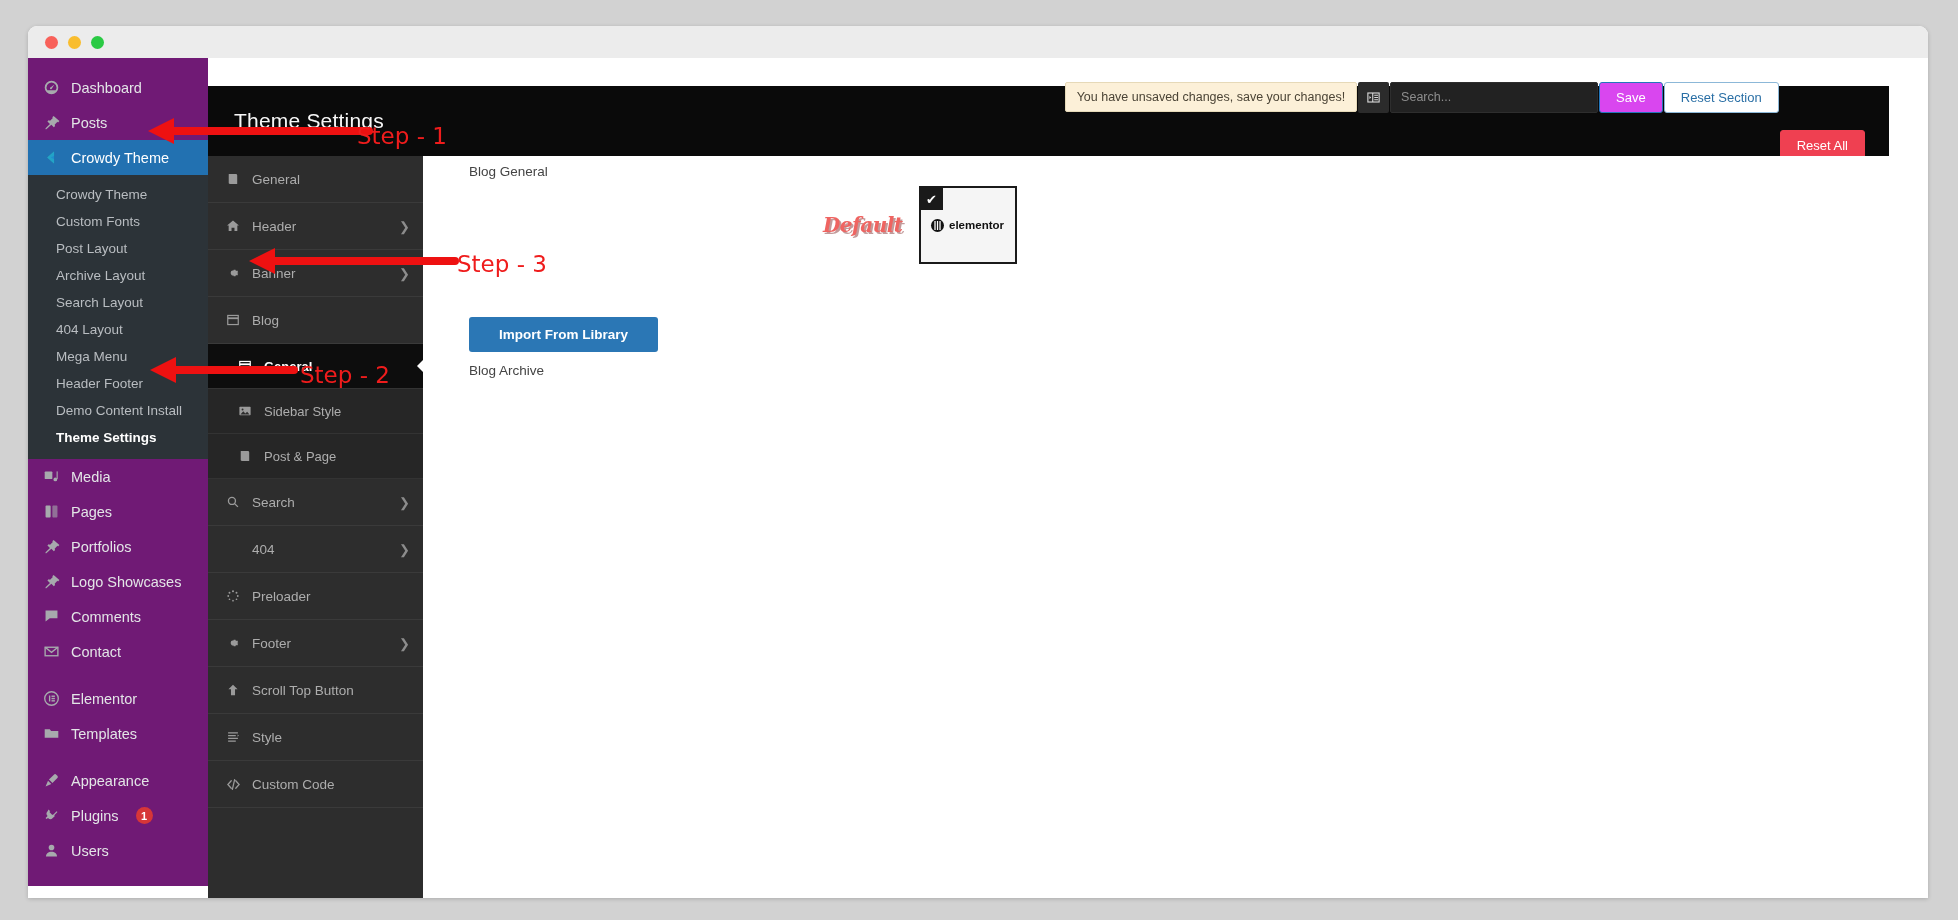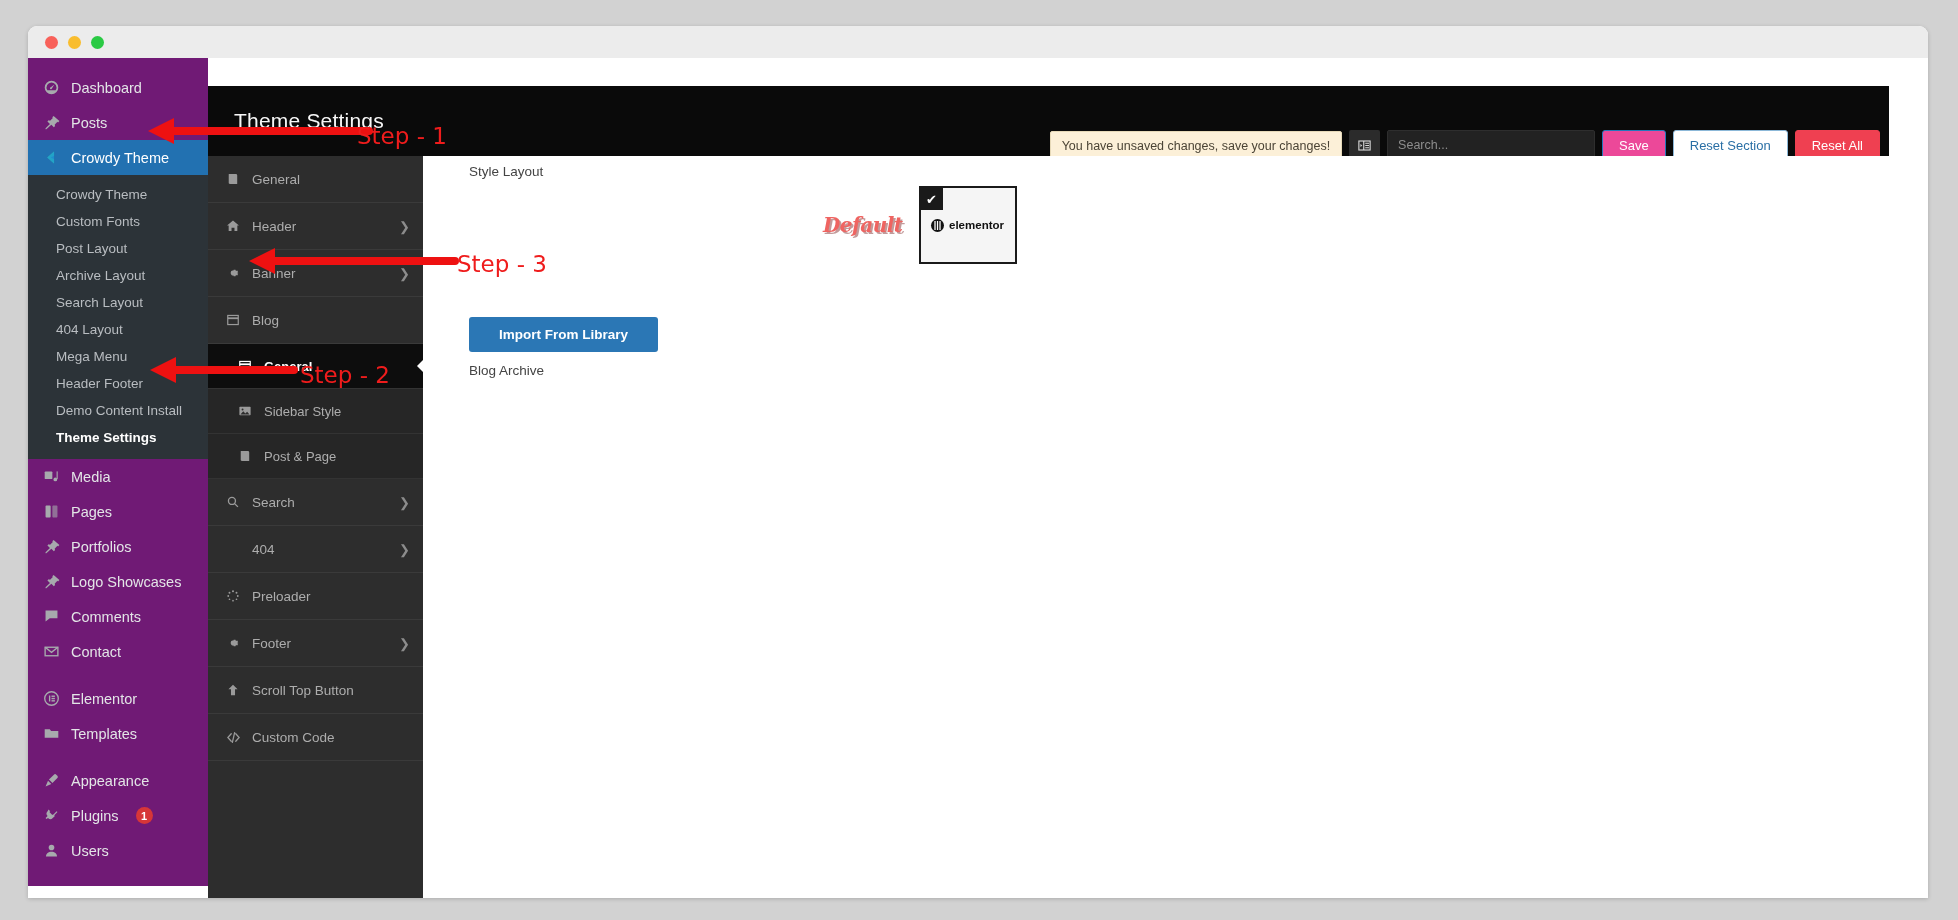--- a/index.html
+++ b/index.html
@@ -83,22 +83,22 @@
     position: absolute; left: 0; top: 28px;
     width: 1681px; height: 70px;
     background: #0a0a0a;
     display: flex; align-items: center;
   }
   #panel-title {
     color: #f7f7f7; font-size: 21px; font-weight: normal;
     padding-left: 26px; letter-spacing: .2px;
   }
   #header-actions {
-    margin-left: auto; display: flex; align-items: flex-end;
-    gap: 7px; padding-right: 9px;
+    margin-left: auto; display: flex; align-items: flex-start;
+    gap: 1px; padding-right: 24px;
   }
   #unsaved-notice {
     background: #fcf0d8; color: #4b4436;
     border: 1px solid #e6d9b8;
     font-size: 12.5px; padding: 7px 11px; border-radius: 2px;
     white-space: nowrap;
   }
   #expand-toggle {
     width: 31px; height: 31px; background: #2b2b2b;
     display:flex; align-items:center; justify-content:center;
@@ -111,21 +111,21 @@
     border-radius: 2px; outline: none;
     font-family: "Liberation Sans", sans-serif;
   }
   #panel-search::placeholder { color: #8d8d8d; }
   .hbtn {
     height: 31px; padding: 0 16px; font-size: 13px;
     border-radius: 3px; cursor: pointer; border: 1px solid transparent;
     display:flex; align-items:center; justify-content:center;
     font-family: "Liberation Sans", sans-serif;
   }
-  #save-btn { background: #ec4899; color: #fff; border-color:#2376bb; min-width: 60px; }
+  #save-btn { background: #d946ef; color: #fff; border-color:#2376bb; min-width: 60px; }
   #reset-section-btn { background: #ffffff; color: #2a6fa5; border-color:#8cb8d8; }
   #reset-all-btn { background: #ef4051; color:#ffffff; border-color:#ef4051;margin-top:48px; }
 
   
   #panel-body {
     position: absolute; left: 0; top: 98px;
     width: 1681px; height: 742px;
     background: #0f172a;
   }
   #panel-nav {
@@ -559,34 +559,43 @@
           <div class="nav-item">
             <span class="ico">
               <svg width="14" height="14" viewBox="0 0 20 20" fill="currentColor">
                   <path d="M10 2.5L3.5 9h3.6v8.5h5.8V9h3.6z"></path>
                 </svg>
             </span>
             <span>Scroll Top Button</span>
           </div>
 
 
+          <div class="nav-item">
+            <span class="ico">
+              <svg width="14" height="14" viewBox="0 0 20 20" fill="none" stroke="currentColor" stroke-width="1.7">
+                  <path d="M3 4h14M3 8h11M3 12h14M3 16h11"></path>
+                  <path d="M16.5 6.5L18.5 8l-2 1.5" fill="currentColor" stroke="none"></path>
+                </svg>
+            </span>
+            <span>Style</span>
+          </div>
 
           <div class="nav-item">
             <span class="ico">
               <svg width="15" height="15" viewBox="0 0 20 20" fill="none" stroke="currentColor" stroke-width="1.7" stroke-linecap="round">
                   <path d="M7 5L2.5 10 7 15M13 5l4.5 5-4.5 5M11.5 3.5l-3 13"></path>
                 </svg>
             </span>
             <span>Custom Code</span>
           </div>
         </nav>
 
         <section id="panel-main">
 
-          <div class="field-label" id="blog-layout-label">Style Layout</div>
+          <div class="field-label" id="blog-layout-label">Blog General</div>
 
           <div id="layout-choice">
             <div id="layout-choice-name">Default</div>
 
             <div id="layout-thumb">
               <div id="layout-thumb-check">✔</div>
               <div id="elementor-badge">
                 <span class="glyph">|||</span>
                 <span>elementor</span>
               </div>

